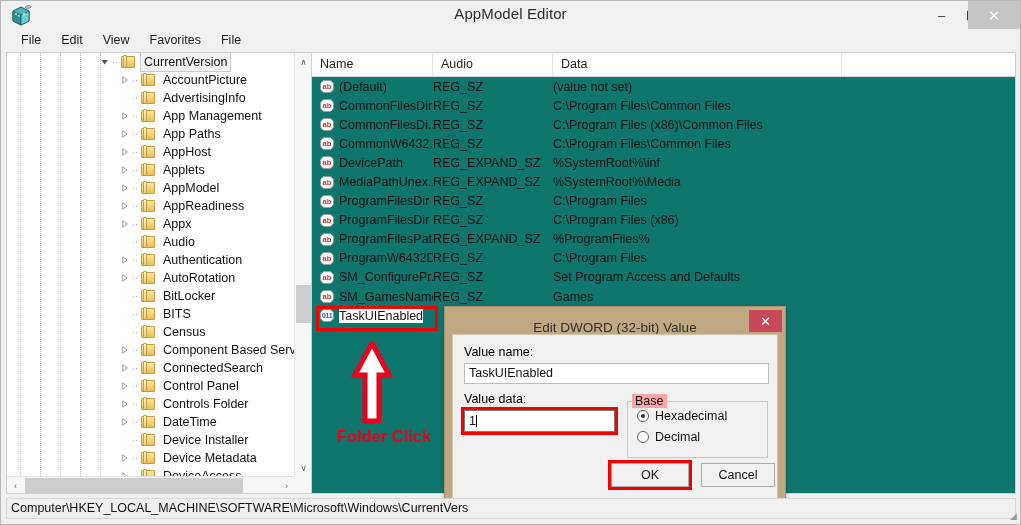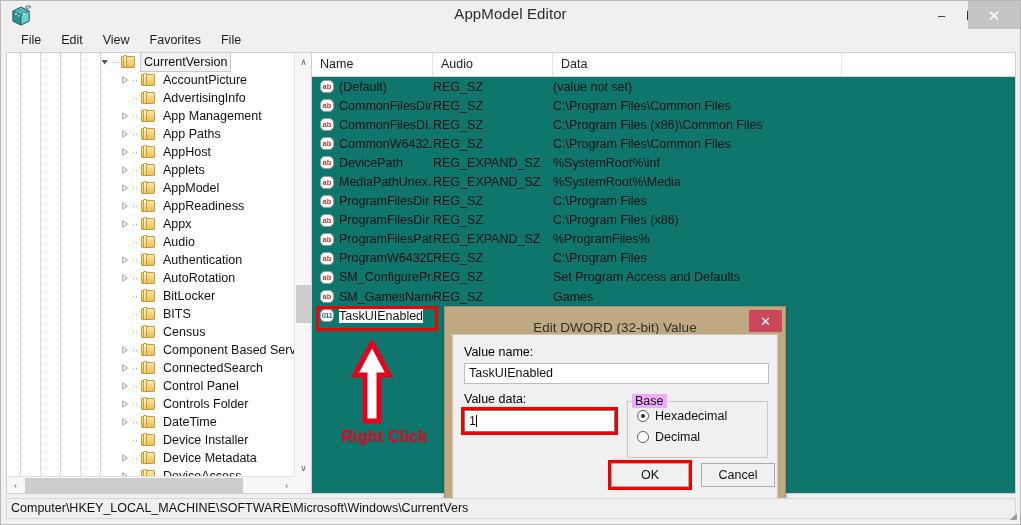--- a/index.html
+++ b/index.html
@@ -234,21 +234,21 @@
   }
   #inp-valdata .caret {
     display:inline-block; width:1px; height:12px; background:#000;
     vertical-align:-2px; margin-left:0px;
   }
   #base-group {
     position:absolute; left:174px; top:66px; width:141px; height:57px;
     border:1px solid #c8c8c8;
   }
   #base-legend {
-    position:absolute; left:179px; top:59px; background:#f0abfc;
+    position:absolute; left:179px; top:59px; background:#fca5a5;
     padding:0 3px; font-size:12.5px; color:#111;
   }
   .radio { position:absolute; display:flex; align-items:center; font-size:12.5px; color:#111; }
   .radio .rdot {
     width:12px; height:12px; border-radius:50%;
     border:1px solid #5c5c5c; background:#fff; margin-right:6px;
     position:relative; flex:0 0 12px;
   }
   .radio.on .rdot::after {
     content:""; position:absolute; left:3px; top:3px;
@@ -777,21 +777,21 @@
         </div>
     </div>
   </div>
 
   <div id="annot">
     <div id="annot-arrow">
       <svg width="46" height="84" viewBox="0 0 46 84">
         <path d="M23 2 L40 34 L30 34 L30 80 L16 80 L16 34 L6 34 Z" fill="#ffffff" stroke="#e8001c" stroke-width="5" stroke-linejoin="miter"></path>
       </svg>
     </div>
-    <div id="annot-text">Right Click</div>
+    <div id="annot-text">Folder Click</div>
   </div>
 
   <div id="dialog">
     <div id="dlg-title">Edit DWORD (32-bit) Value</div>
     <div id="dlg-close">✕</div>
 
     <div id="dlg-body">
       <div class="dlabel" id="lbl-valname">Value name:</div>
       <div id="inp-valname">TaskUIEnabled</div>
 

